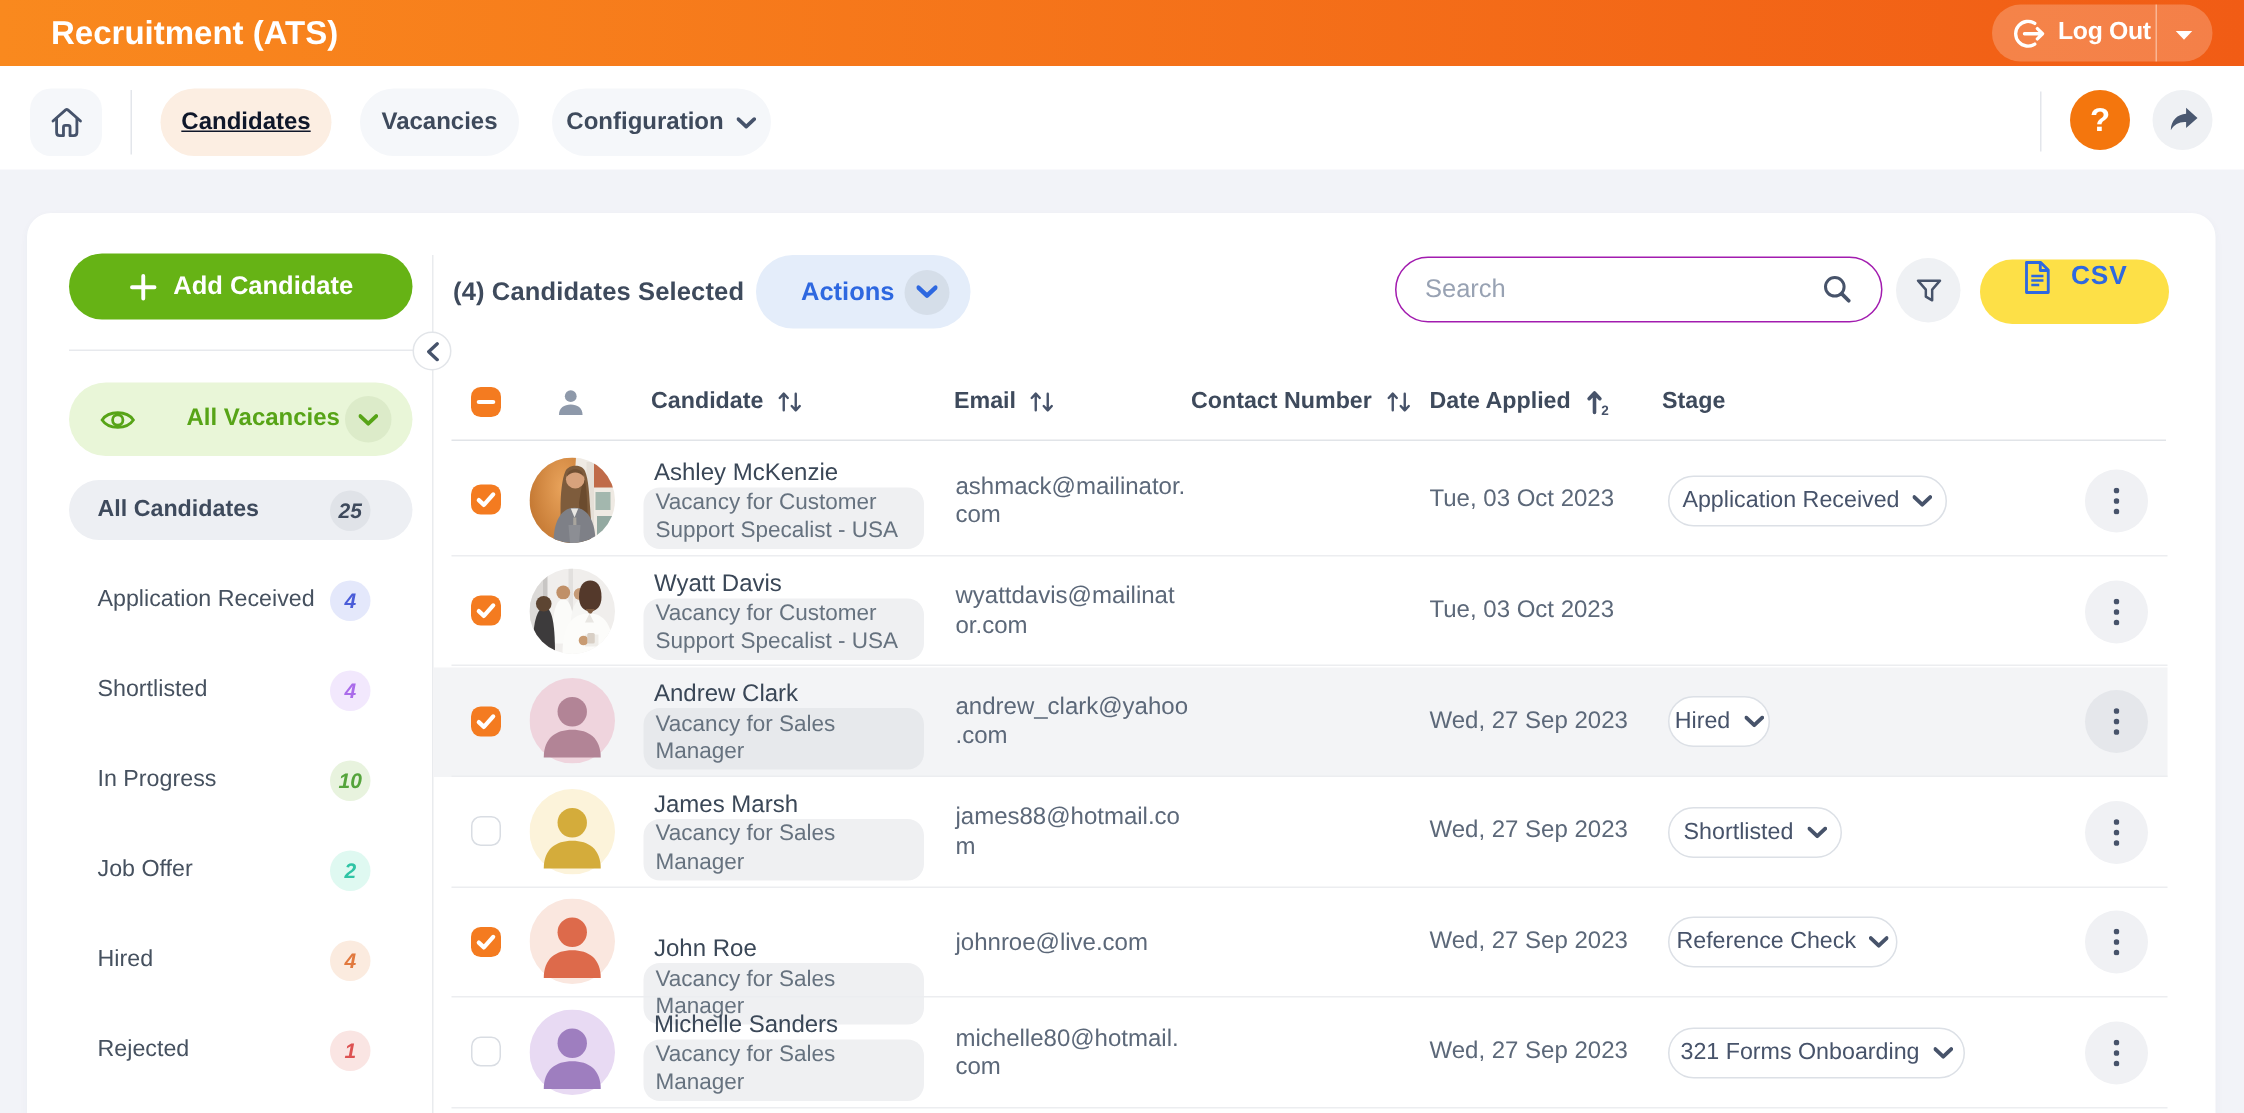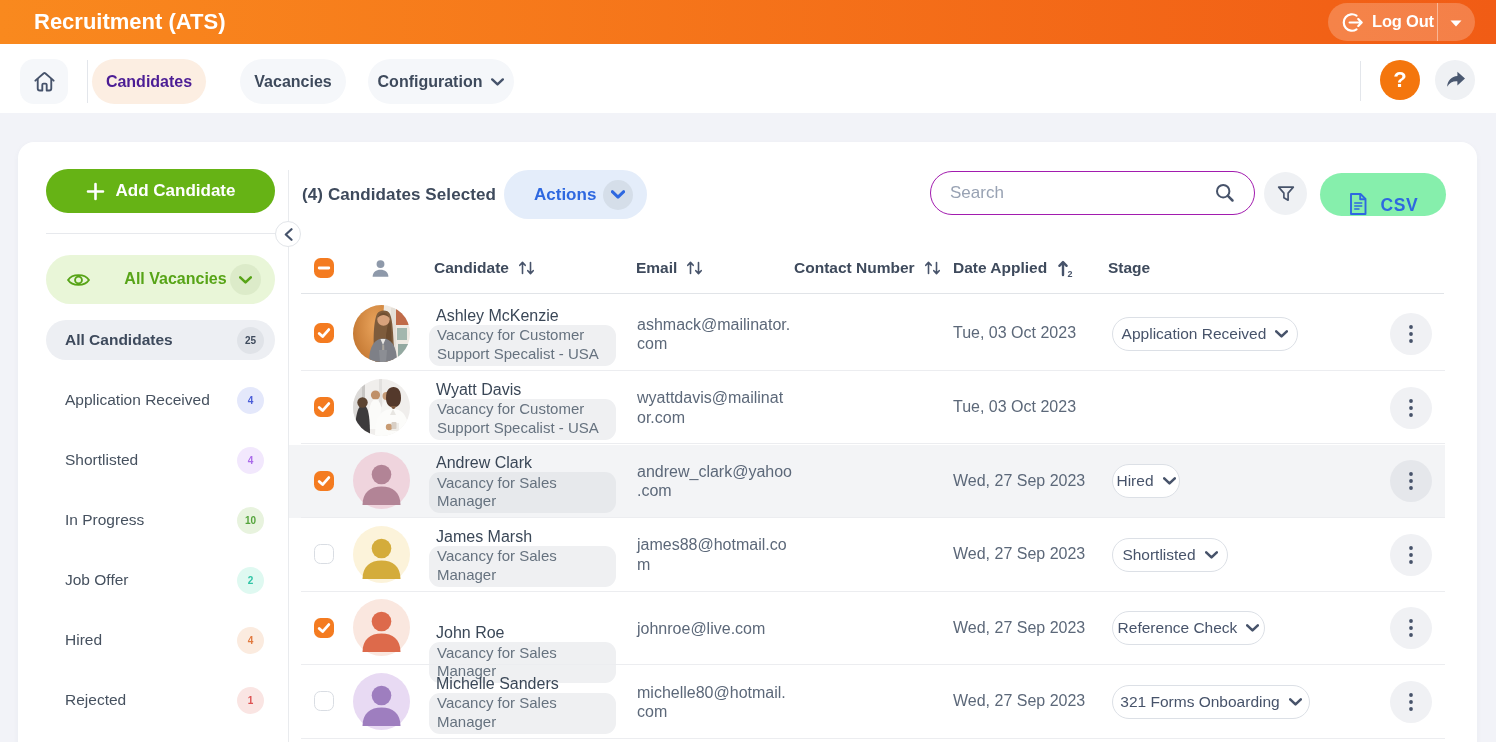--- a/index.html
+++ b/index.html
@@ -13,26 +13,26 @@
 .vdiv1 { left:87px; top:60px; width:1px; height:43px; background:#E3E6EB; }
 .tab { top:59px; height:45px; border-radius:22.5px; display:flex; align-items:center; justify-content:center; font-size:16px; font-weight:700; color:#3E4A5C; background:#F5F7FA; }
 .card { left:18px; top:142px; width:1459px; height:620px; border-radius:16px; background:#fff; box-shadow:0 2px 6px rgba(60,70,90,0.04); }
 .addbtn { left:46px; top:169px; width:229px; height:44px; border-radius:22px; background:#66B315; color:#fff; font-size:17px; font-weight:700; display:flex; align-items:center; justify-content:center; }
 .hdiv { left:46px; top:233px; width:236px; height:1px; background:#E7E9ED; }
 .vdiv2 { left:288px; top:170px; width:1px; height:572px; background:#E9EBEE; }
 .collapse { left:275px; top:221px; width:26px; height:26px; border-radius:50%; background:#fff; border:1px solid #E2E5E9; display:flex; align-items:center; justify-content:center; }
 .allvac { left:46px; top:255px; width:229px; height:49px; border-radius:24.5px; background:#E9F6D8; }
 .allcand { left:46px; top:320px; width:229px; height:40px; border-radius:20px; background:#EDEFF3; }
 .srow { left:65px; width:210px; height:27px; font-size:15.5px; color:#46515F; display:flex; align-items:center; }
-.badge { position:absolute; right:11px; width:27px; height:27px; border-radius:50%; font-size:10px; font-weight:700; display:flex; align-items:center; justify-content:center; }
+.badge { position:absolute; right:28px; width:27px; height:27px; border-radius:50%; font-size:14px; font-weight:700; display:flex; align-items:center; justify-content:center;font-style:italic; }
 .seltxt { left:302px; top:185px; font-size:17px; font-weight:700; color:#3E4A5C; letter-spacing:0.1px; }
 .actions { left:504px; top:170px; width:143px; height:49px; border-radius:24.5px; background:#E4EDFA; }
 .search { left:930px; top:171px; width:325px; height:44px; border-radius:22px; background:#fff; border:1px solid #a21caf; }
 .filter { left:1264px; top:172px; width:43px; height:43px; border-radius:50%; background:#EFF1F4; display:flex; align-items:center; justify-content:center; }
-.csv { left:1320px; top:173px; width:126px; height:43px; border-radius:21.5px; background:#86efac; display:flex; align-items:flex-end; justify-content:center; }
+.csv { left:1320px; top:173px; width:126px; height:43px; border-radius:21.5px; background:#fde047; display:flex; align-items:flex-start; justify-content:center; }
 .thead { top:247px; height:42px; font-size:15.5px; font-weight:700; color:#3E4A5C; }
 .hline { left:301px; top:293px; width:1143px; height:1px; background:#E1E4E8; }
 .cb { display:inline-block; width:20px; height:20px; border-radius:6.5px; }
 .cb.on { background:#F47B20; }
 .cb.off { background:#fff; border:1.5px solid #D9DDE3; }
 .row { left:289px; width:1156px; height:73.4px; }
 .row .sep { position:absolute; left:12px; bottom:0; width:1144px; height:1px; background:#ECEDF0; }
 .name { font-size:16px; font-weight:400; color:#3A4757; line-height:18px; margin-left:7px; }
 .tag { display:inline-block; background:#EFF0F2; border-radius:11px; padding:1.5px 8px 2.5px; font-size:15px; line-height:18.5px; color:#66727F; white-space:nowrap; overflow:hidden; }
 .email { font-size:16px; line-height:19.5px; color:#5C6879; display:flex; align-items:center; height:73.4px; }
@@ -59,21 +59,21 @@
 <div class="abs tabbar"></div>
 <div class="abs homebtn">
     <svg width="25" height="25" viewBox="0 0 24 24">
       <g fill="none" stroke="#46536B" stroke-width="1.8" stroke-linecap="round" stroke-linejoin="round">
         <path d="M3.2 11.2 L11.3 4.1 C11.7 3.8 12.3 3.8 12.7 4.1 L20.8 11.2"></path>
         <path d="M5.5 9.6 V18.6 C5.5 19.8 6.3 20.6 7.5 20.6 H9.9 V15.2 C9.9 14.5 10.4 14 11.1 14 H12.9 C13.6 14 14.1 14.5 14.1 15.2 V20.6 H16.5 C17.7 20.6 18.5 19.8 18.5 18.6 V9.6"></path>
       </g>
     </svg>
   </div>
 <div class="abs vdiv1"></div>
-<div class="abs tab" style="left:92px;width:114px;background:#FCEEE2;color:#4c1d95;">Candidates</div>
+<div class="abs tab" style="left:107px;width:114px;background:#FCEEE2;color:#0f172a;text-decoration:underline;">Candidates</div>
 <div class="abs tab" style="left:240px;width:106px;">Vacancies</div>
 <div class="abs tab" style="left:368px;width:146px;gap:9px;">Configuration <svg width="13" height="8" viewBox="0 0 13 8">
       <path d="M1.2 1.4 L6.5 6.4 L11.8 1.4" fill="none" stroke="#46536B" stroke-width="2.4" stroke-linecap="round" stroke-linejoin="round"></path>
     </svg></div>
 <div class="abs" style="left:1360px;top:61px;width:1px;height:40px;background:#E3E6EB;"></div>
 <div class="abs" style="left:1380px;top:60px;width:40px;height:40px;border-radius:50%;background:#F4760D;color:#fff;font-size:22px;font-weight:700;display:flex;align-items:center;justify-content:center;">?</div>
 <div class="abs" style="left:1435px;top:60px;width:40px;height:40px;border-radius:50%;background:#EFF1F4;display:flex;align-items:center;justify-content:center;">
     <svg width="22" height="19" viewBox="0 0 22 19">
       <path d="M13.4 0.8 L21 7.6 L13.4 14.4 V10.4 C8.9 10.1 5.6 11.9 3.2 15.8 C3.4 9.3 7.6 5.3 13.4 4.9 Z" fill="#4A5870"></path>
     </svg>

